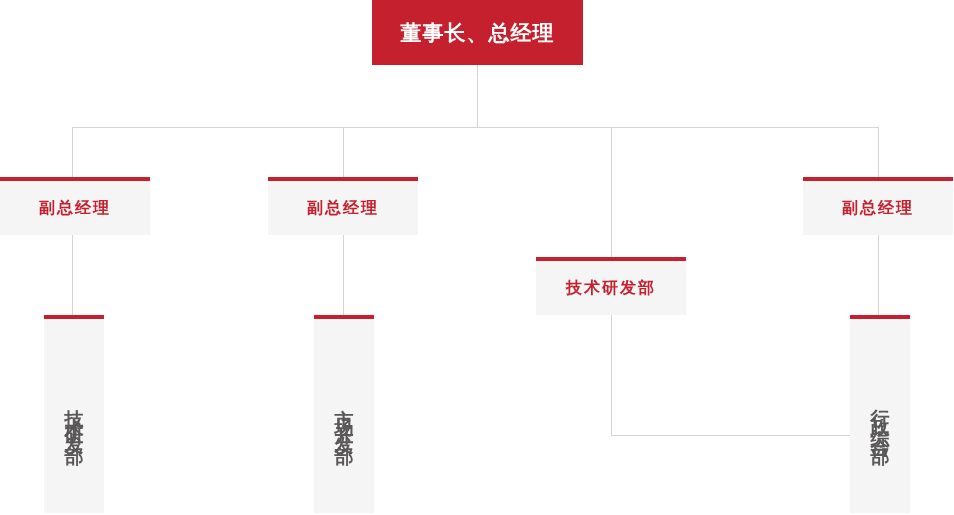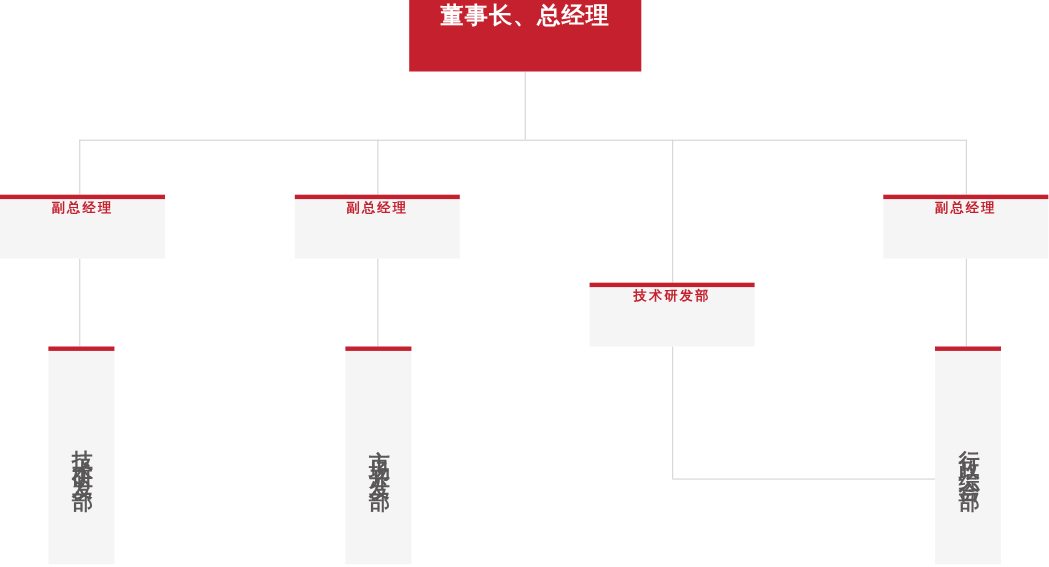--- a/index.html
+++ b/index.html
@@ -15,37 +15,38 @@
   .canvas {
     position: relative;
     width: 954px;
     height: 515px;
     background: var(--white);
     overflow: hidden;
   }
   .node {
     position: absolute;
     display: flex;
+    align-items: center;
     justify-content: center;
     text-align: center;
   }
   .root-node {
     left: 372px; top: 0; width: 211px; height: 65px;
     background: var(--red);
     color: var(--white);
     font-size: 21px;
     font-weight: bold;
     letter-spacing: 1px;
   }
   .mgr-node {
     width: 150px; height: 58px;
     background: var(--box_bg);
     border-top: 4px solid var(--red);
     color: var(--red);
-    font-size: 12px;
+    font-size: 16px;
     font-weight: bold;
     letter-spacing: 2px;
   }
   .mgr-1 { left: 0px;   top: 177px; }
   .mgr-2 { left: 268px; top: 177px; }
   .mgr-3 { left: 536px; top: 257px; }
   .mgr-4 { left: 803px; top: 177px; }
   .dept-node {
     width: 60px; height: 198px; top: 315px;
     background: var(--box_bg);

